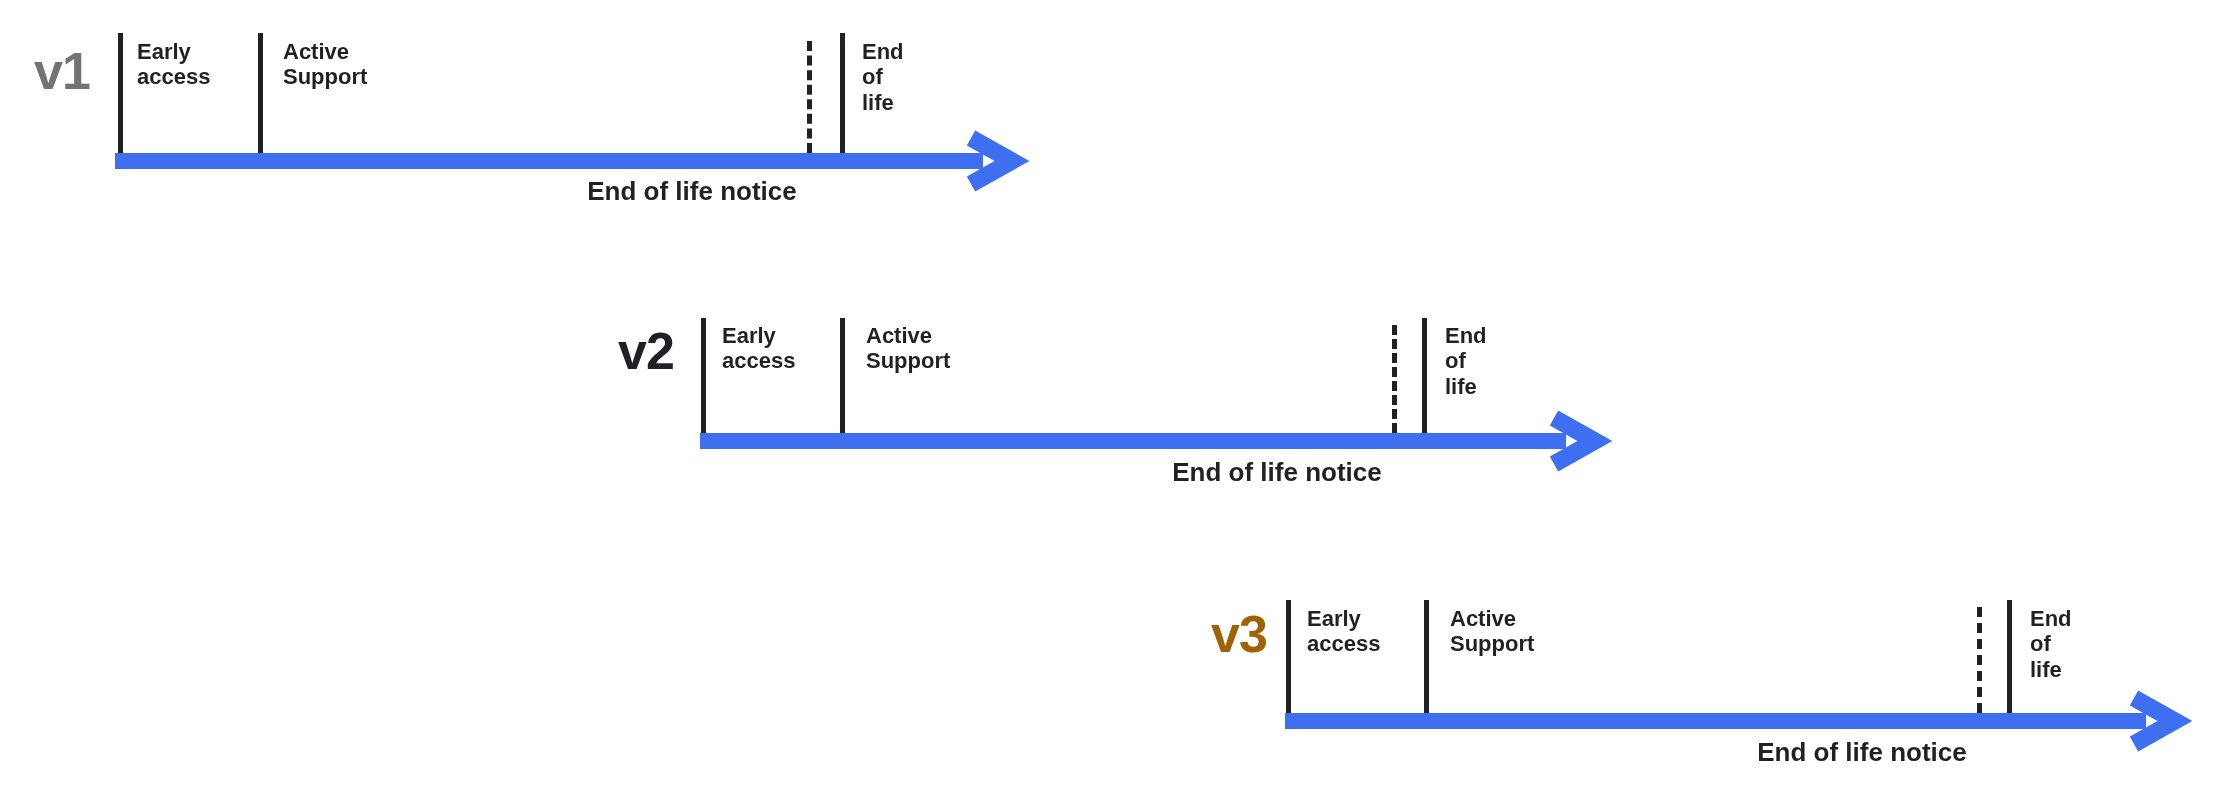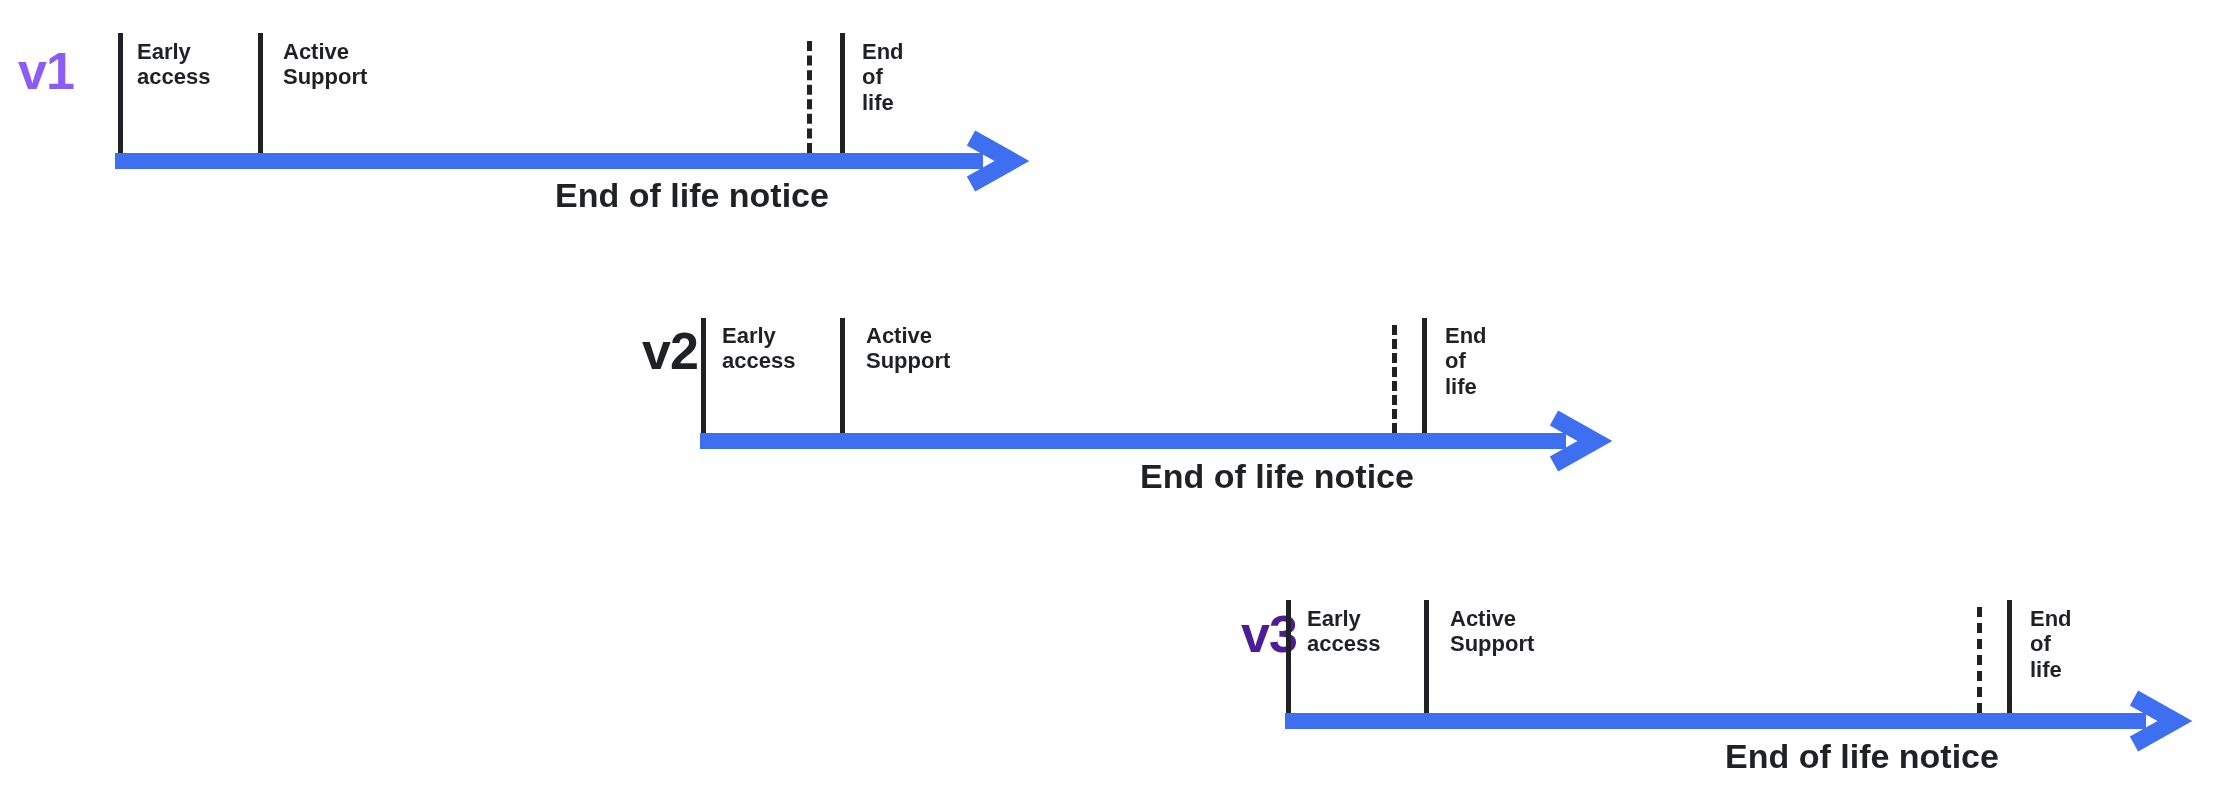--- a/index.html
+++ b/index.html
@@ -68,35 +68,35 @@
     background: #3d6ff0;
   }
   .arrow-head {
     position: absolute;
     overflow: visible;
   }
 
   
   .notice-label {
     position: absolute;
-    font-size: 34px;
+    font-size: 26px;
     font-weight: bold;
     color: #1f2124;
     white-space: nowrap;
     transform: translateX(-50%);
   }
 </style>
 </head>
 <body>
 
 <div id="canvas" style="background: rgb(255, 255, 255);">
 
   <div class="timeline-row">
 
-    <div class="version-label" style="left: 18px; top: 45px; color: #8b5cf6;">v1</div>
+    <div class="version-label" style="left: 34px; top: 45px; color: #737373;">v1</div>
 
     <div class="divider" style="left: 118px; top: 33px; height: 120px; background: rgb(31, 33, 36);"></div>
     <div class="divider" style="left: 258px; top: 33px; height: 120px; background: rgb(31, 33, 36);"></div>
     <div class="divider dashed" style="left: 807px; top: 41px; height: 112px; border-left-color: rgb(31, 33, 36);"></div>
     <div class="divider" style="left: 840px; top: 33px; height: 120px; background: rgb(31, 33, 36);"></div>
 
     <div class="phase-label" style="left: 137px; top: 39px; color: rgb(31, 33, 36);">Early
 access</div>
     <div class="phase-label" style="left: 283px; top: 39px; color: rgb(31, 33, 36);">Active Support</div>
     <div class="phase-label" style="left: 862px; top: 39px; color: rgb(31, 33, 36);">End of life</div>
@@ -104,21 +104,21 @@
     <div class="bar" style="left: 115px; top: 153px; width: 868px; background: rgb(61, 111, 240);"></div>
     <svg class="arrow-head" style="left:963px; top:134px;" width="60" height="54" viewBox="0 0 60 54">
       <path d="M 8 4 L 49 27 L 8 50" fill="none" stroke="#3d6ff0" stroke-width="17" stroke-linecap="butt" stroke-linejoin="miter"></path>
     </svg>
 
     <div class="notice-label" style="left: 692px; top: 176px; color: rgb(31, 33, 36);">End of life notice</div>
   </div>
 
   <div class="timeline-row">
 
-    <div class="version-label" style="left: 618px; top: 325px; color: rgb(31, 33, 36); margin-left: 24px;">v2</div>
+    <div class="version-label" style="left: 618px; top: 325px; color: rgb(31, 33, 36);">v2</div>
 
     <div class="divider" style="left: 701px; top: 318px; height: 115px; background: rgb(31, 33, 36);"></div>
     <div class="divider" style="left: 840px; top: 318px; height: 115px; background: rgb(31, 33, 36);"></div>
     <div class="divider dashed" style="left: 1392px; top: 325px; height: 108px; border-left-color: rgb(31, 33, 36);"></div>
     <div class="divider" style="left: 1422px; top: 318px; height: 115px; background: rgb(31, 33, 36);"></div>
 
     <div class="phase-label" style="left: 722px; top: 323px; color: rgb(31, 33, 36);">Early
 access</div>
     <div class="phase-label" style="left: 866px; top: 323px; color: rgb(31, 33, 36);">Active Support</div>
     <div class="phase-label" style="left: 1445px; top: 323px; color: rgb(31, 33, 36);">End of life</div>
@@ -126,21 +126,21 @@
     <div class="bar" style="left: 700px; top: 433px; width: 866px; background: rgb(61, 111, 240);"></div>
     <svg class="arrow-head" style="left:1546px; top:414px;" width="60" height="54" viewBox="0 0 60 54">
       <path d="M 8 4 L 49 27 L 8 50" fill="none" stroke="#3d6ff0" stroke-width="17" stroke-linecap="butt" stroke-linejoin="miter"></path>
     </svg>
 
     <div class="notice-label" style="left: 1277px; top: 457px; color: rgb(31, 33, 36);">End of life notice</div>
   </div>
 
   <div class="timeline-row">
 
-    <div class="version-label" style="left: 1241px; top: 608px; color: #4c1d95;">v3</div>
+    <div class="version-label" style="left: 1211px; top: 608px; color: #a16207;">v3</div>
 
     <div class="divider" style="left: 1286px; top: 600px; height: 113px; background: rgb(31, 33, 36);"></div>
     <div class="divider" style="left: 1424px; top: 600px; height: 113px; background: rgb(31, 33, 36);"></div>
     <div class="divider dashed" style="left: 1977px; top: 607px; height: 106px; border-left-color: rgb(31, 33, 36);"></div>
     <div class="divider" style="left: 2007px; top: 600px; height: 113px; background: rgb(31, 33, 36);"></div>
 
     <div class="phase-label" style="left: 1307px; top: 606px; color: rgb(31, 33, 36);">Early
 access</div>
     <div class="phase-label" style="left: 1450px; top: 606px; color: rgb(31, 33, 36);">Active Support</div>
     <div class="phase-label" style="left: 2030px; top: 606px; color: rgb(31, 33, 36);">End of life</div>

